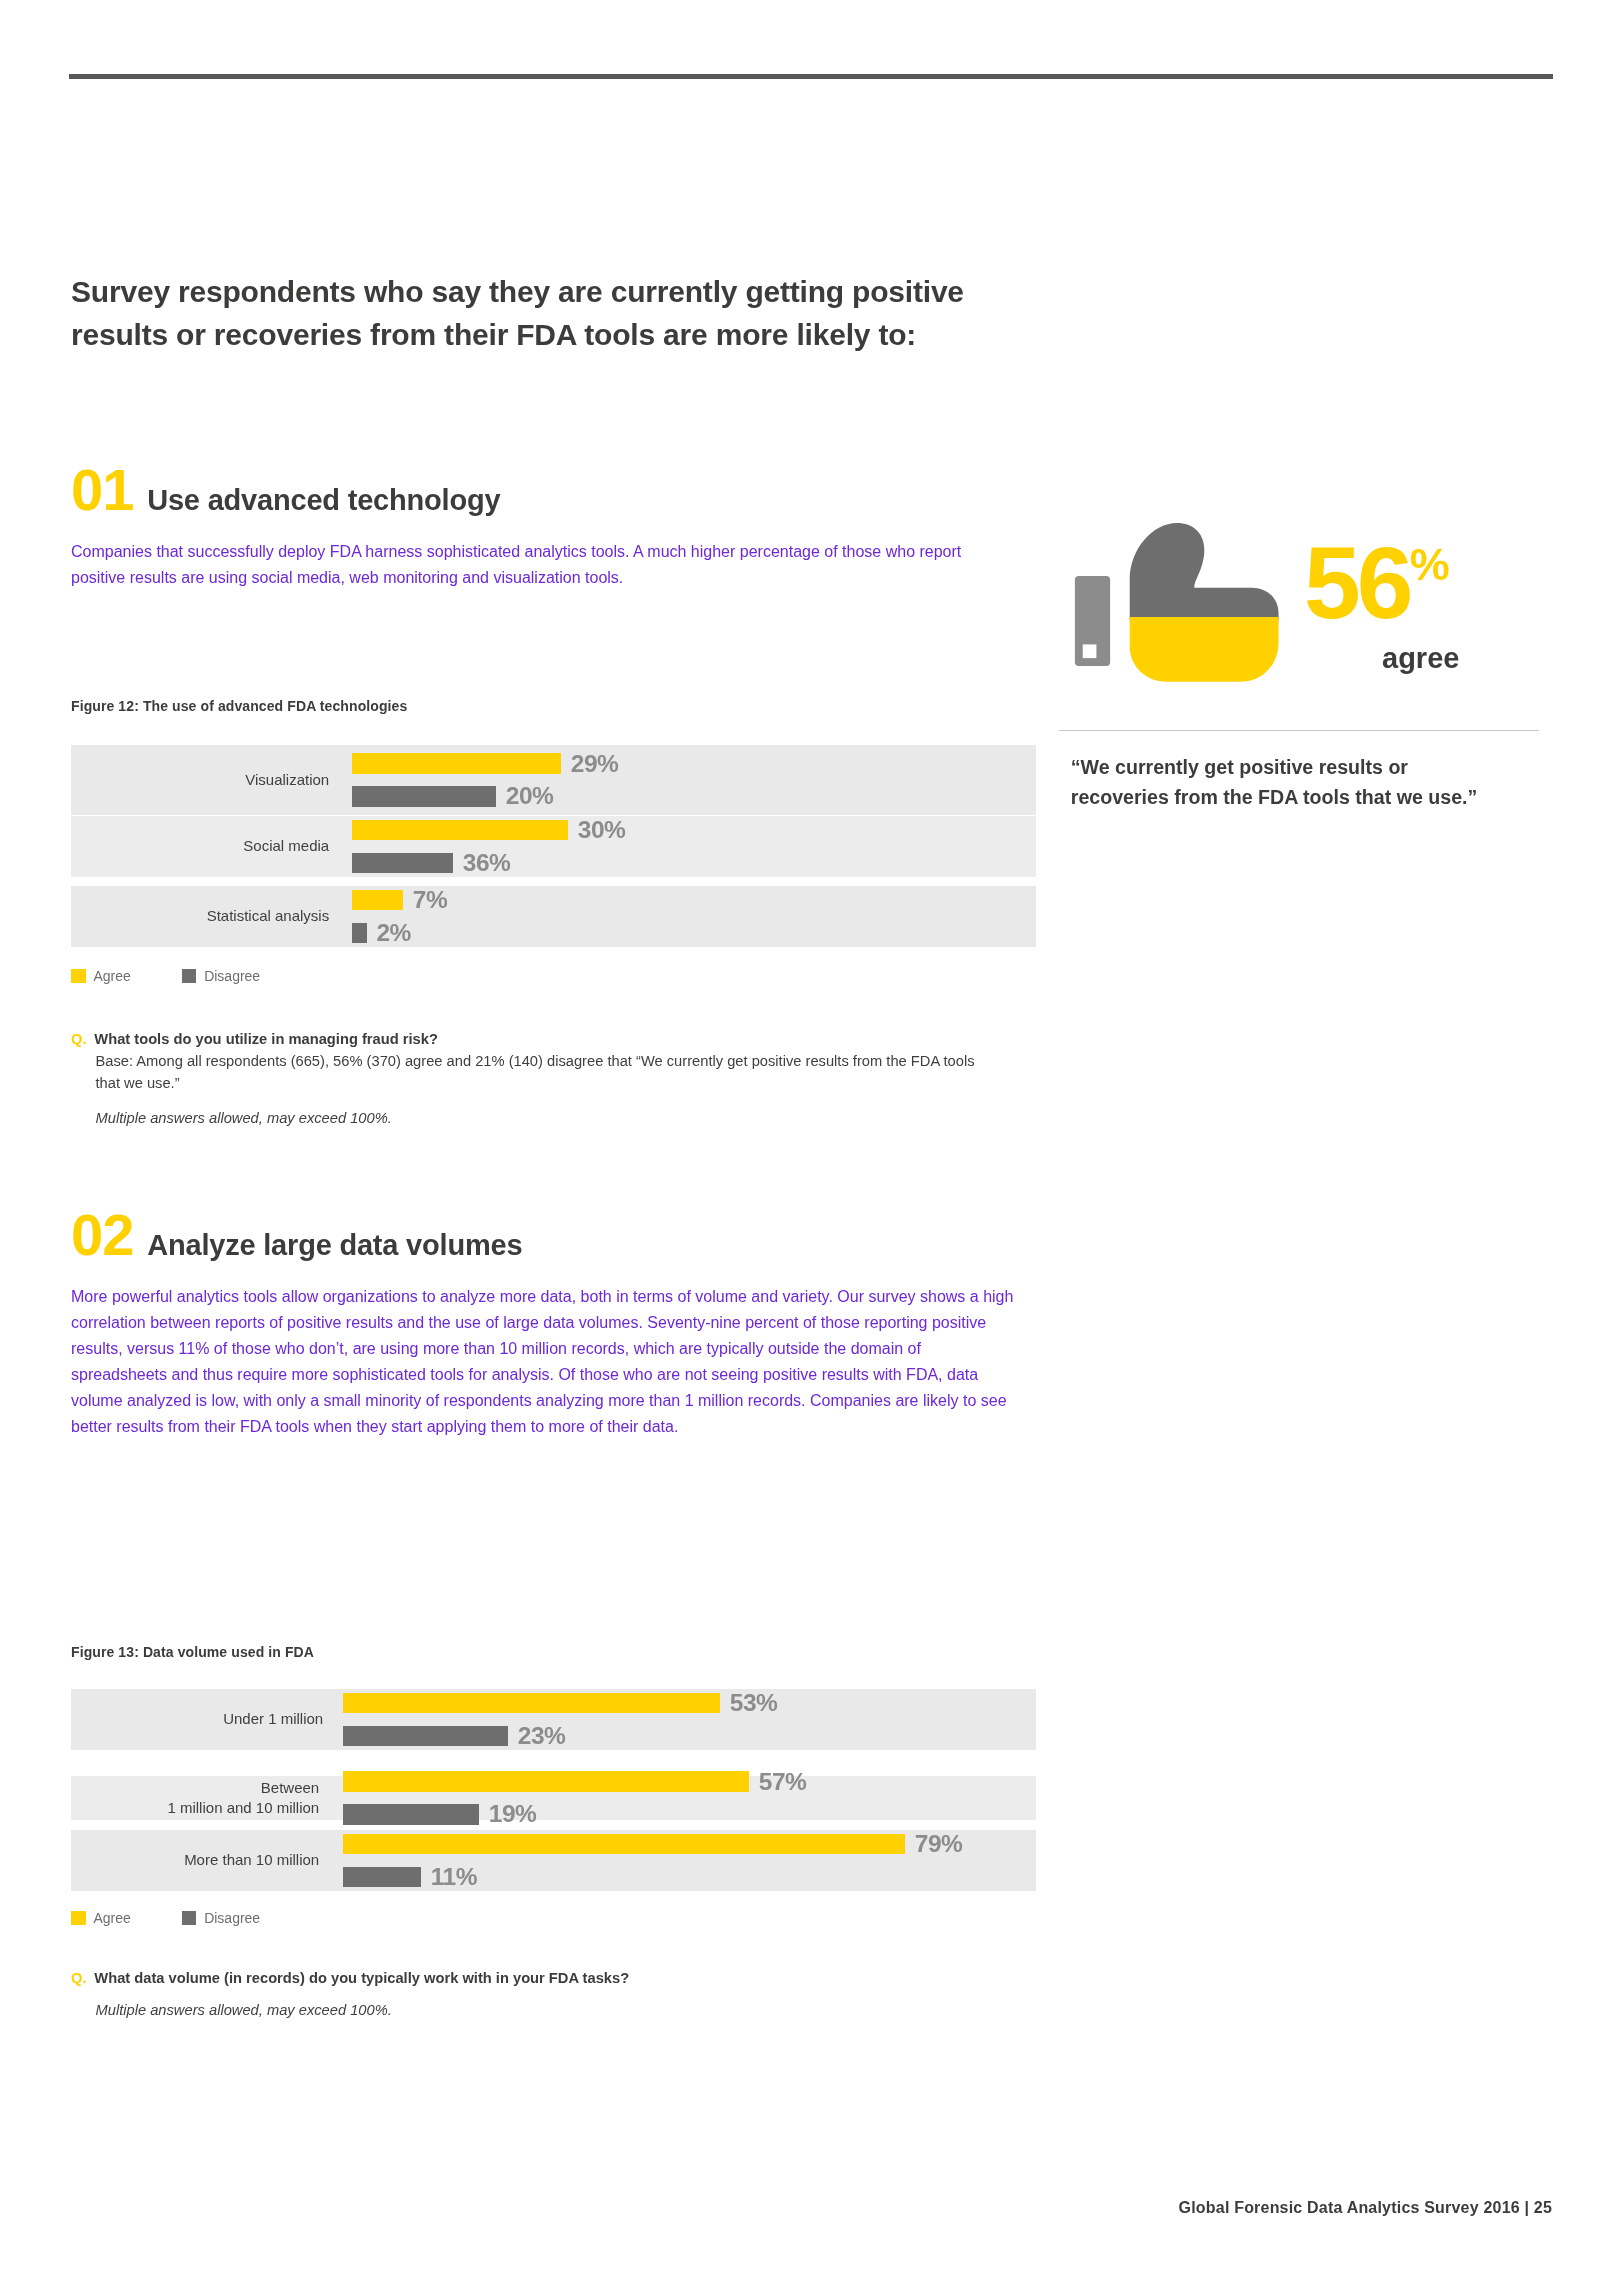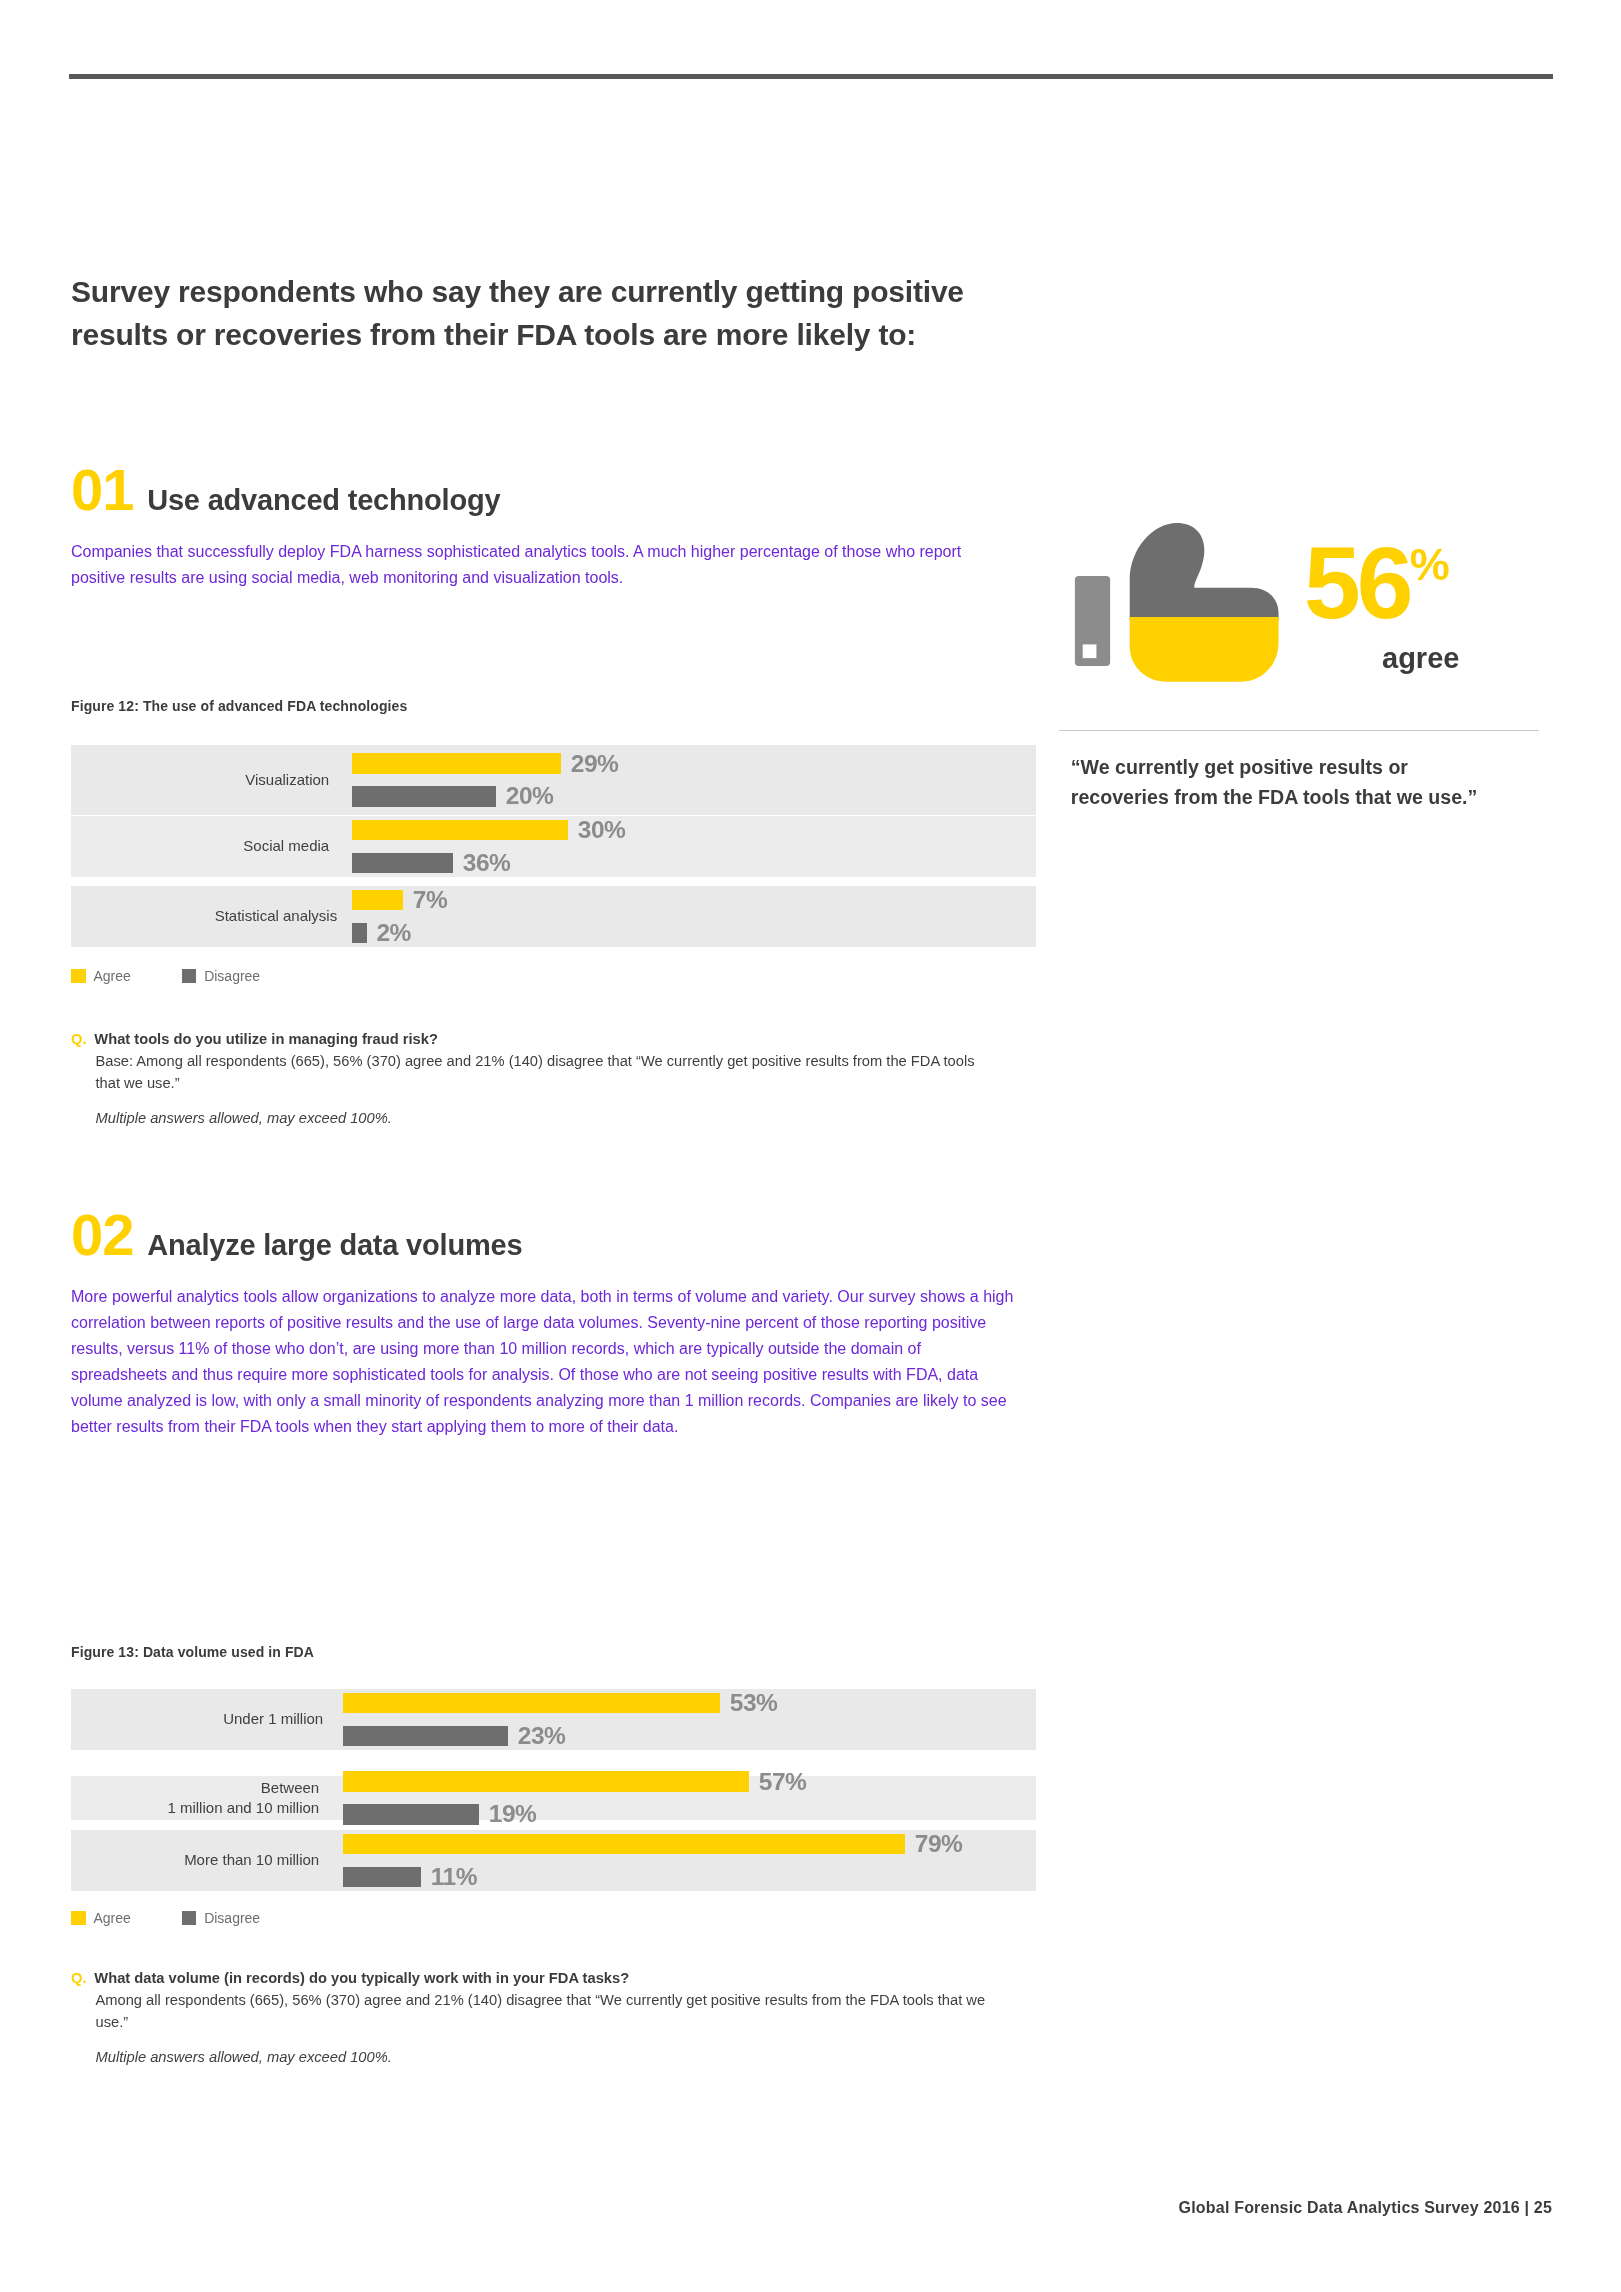--- a/index.html
+++ b/index.html
@@ -288,21 +288,21 @@
           <div class="bar-val">30%</div>
         </div>
         <div class="bar-line">
           <div class="bar disagree" style="width:101px;"></div>
           <div class="bar-val">36%</div>
         </div>
       </div>
     </div>
 
     <div class="chart-row" style="position:absolute; left:0; top:141px; width:965px; height:61px;">
-      <div class="row-label" style="width:270px; right:auto; left:8px;">Statistical analysis</div>
+      <div class="row-label" style="width:270px; right:auto; left:0;">Statistical analysis</div>
       <div class="bars" style="left:281px; width:676px;">
         <div class="bar-line">
           <div class="bar agree" style="width:51px;"></div>
           <div class="bar-val">7%</div>
         </div>
         <div class="bar-line">
           <div class="bar disagree" style="width:14.7px;"></div>
           <div class="bar-val">2%</div>
         </div>
       </div>
@@ -413,20 +413,19 @@
       <span class="swatch disagree"></span>
       <span>Disagree</span>
     </div>
   </div>
 
   <div class="qnote" style="left:71px; top:1970px;">
     <div class="qline">
       <span class="qmark">Q.</span>
       <span>What data volume (in records) do you typically work with in your FDA tasks?</span>
     </div>
-    <div class="qbase">Among all respondents (665), 56% (370) agree and 21% (140) disagree that “We currently get positive results from the FDA tools that we use.”</div>
     <div class="qital">Multiple answers allowed, may exceed 100%.</div>
   </div>
 
   <div class="footer">Global Forensic Data Analytics Survey 2016 | 25</div>
 
 </div>
 
 
 </body></html>

